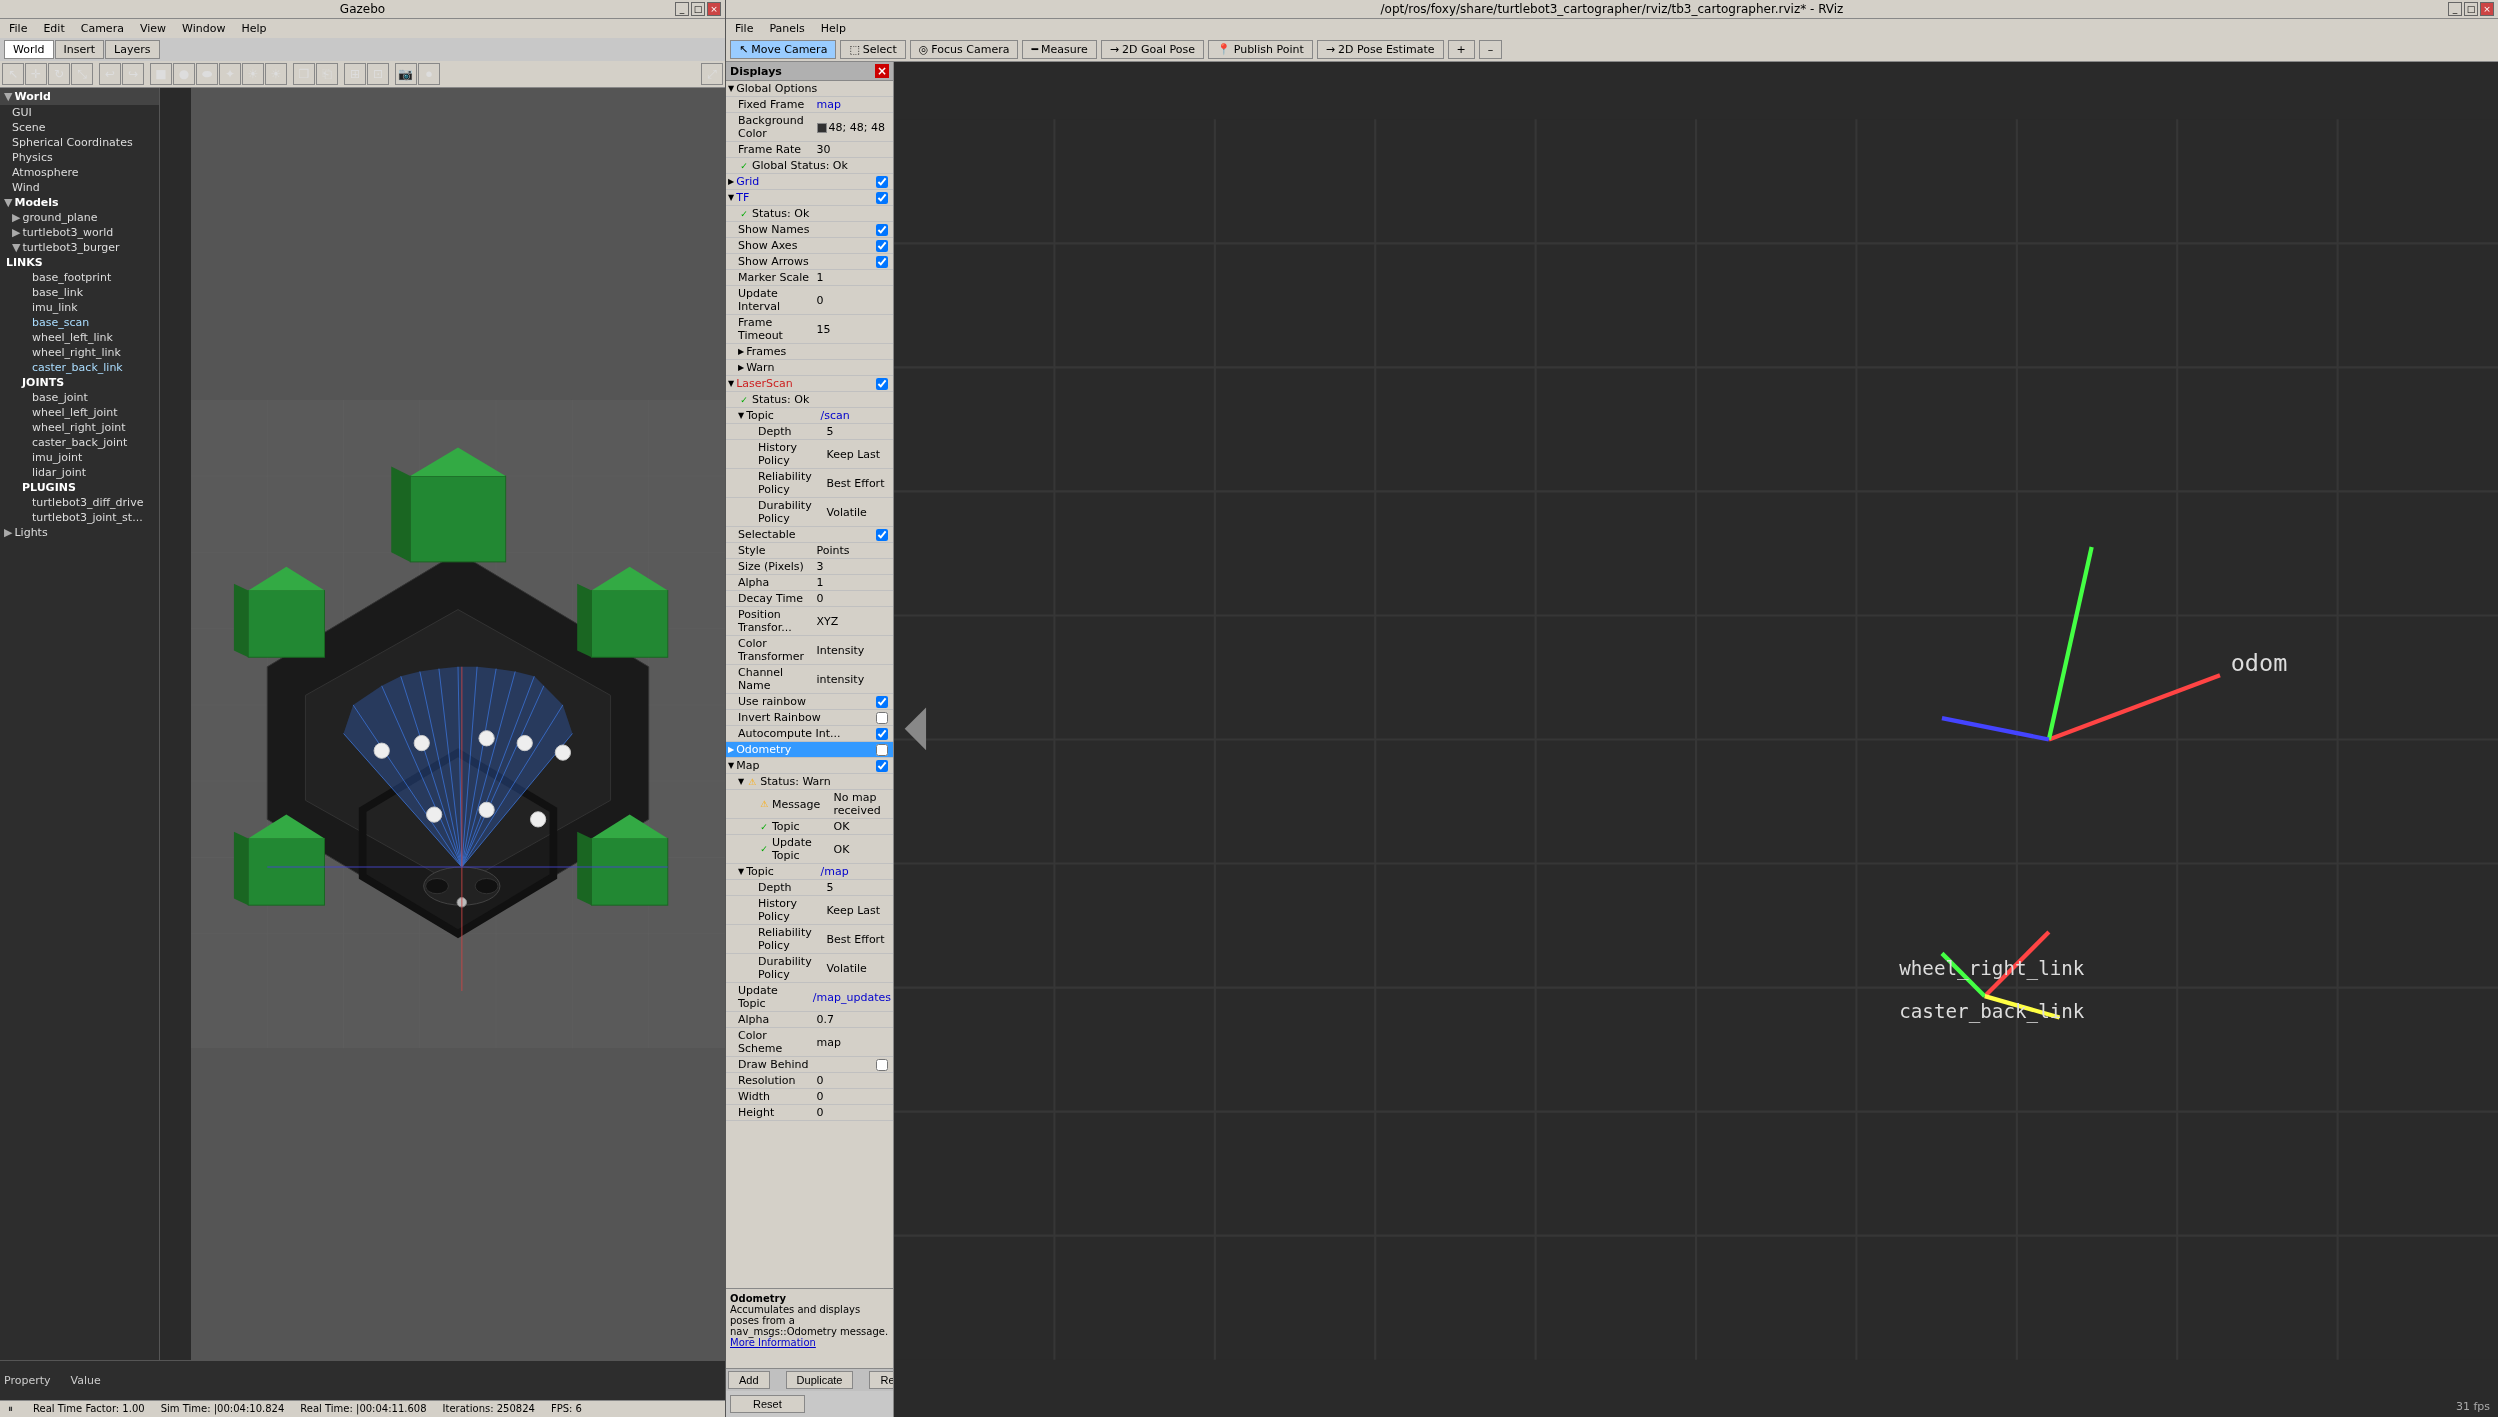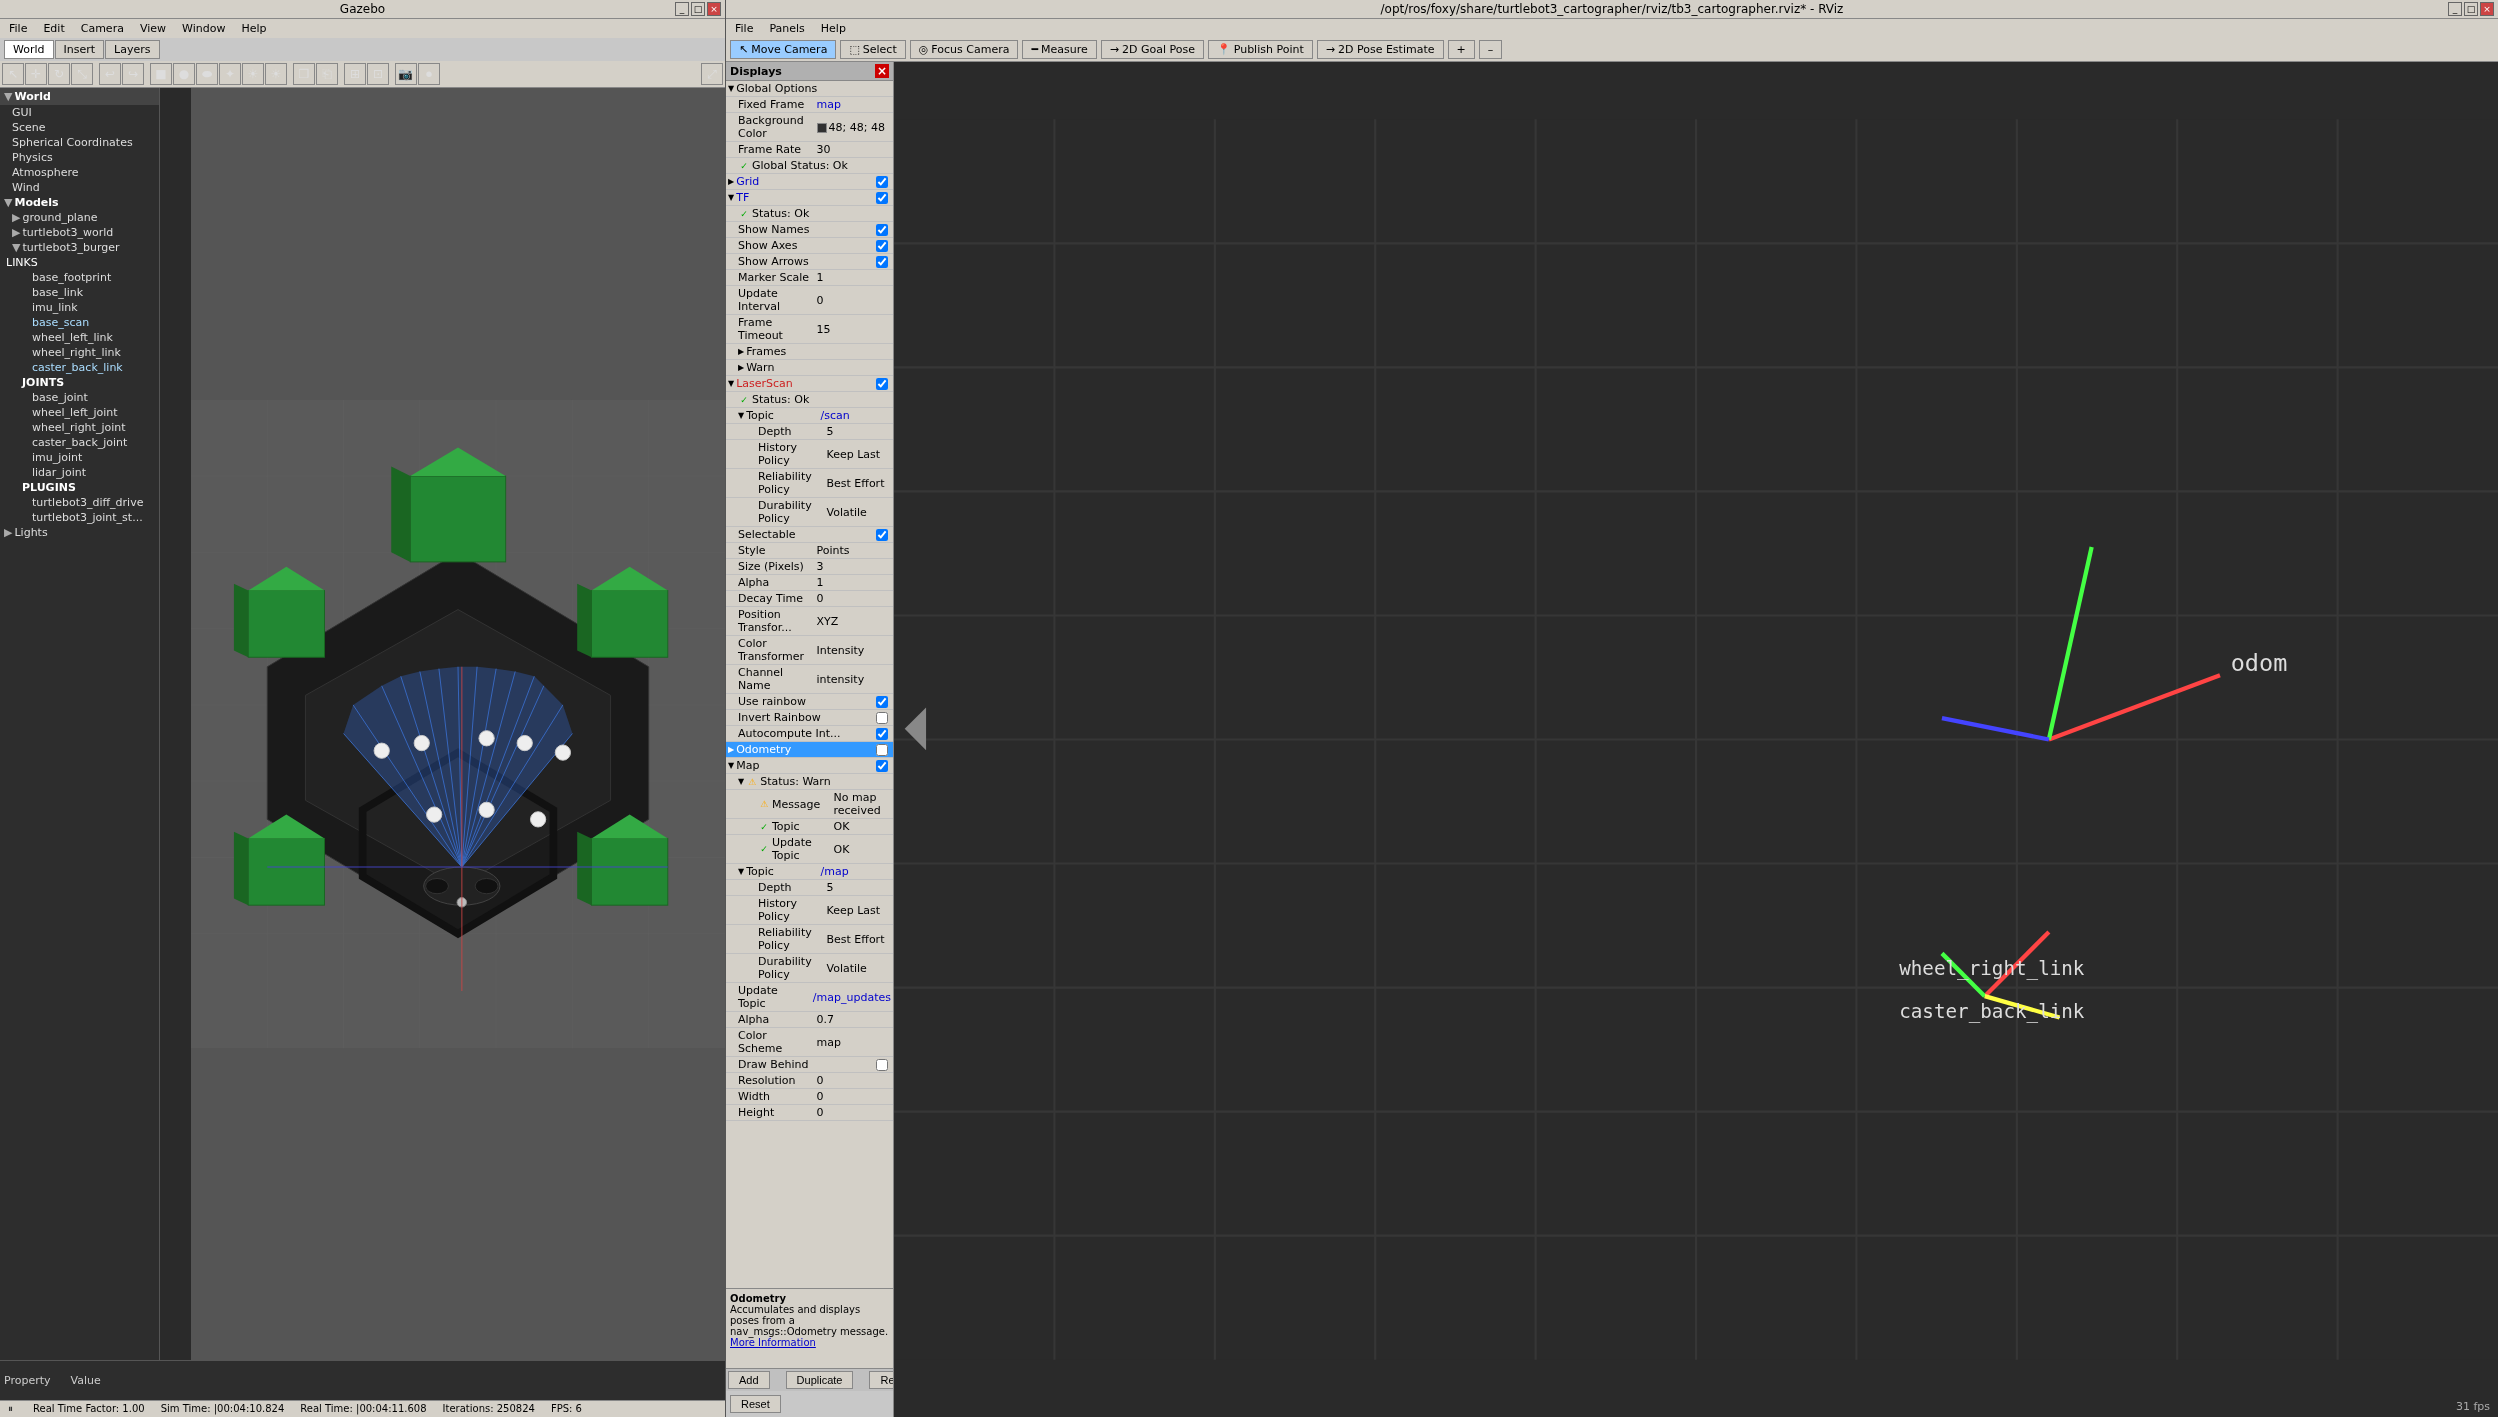--- a/index.html
+++ b/index.html
@@ -62,21 +62,21 @@
     .dt-check { width: 12px; height: 12px; margin-right: 3px; }
     .dt-icon { width: 12px; height: 12px; margin-right: 2px; display: inline-flex; align-items: center; justify-content: center; font-size: 9px; }
     .icon-ok { color: #00aa00; }
     .icon-warn { color: #ffaa00; }
     .expand-tri { font-size: 8px; margin-right: 2px; cursor: pointer; }
     
     
     .displays-info { height: 80px; background: #d4d0c8; border-top: 1px solid #888; padding: 4px; font-size: 10px; color: #000; overflow: hidden; }
     .displays-buttons { display: flex; gap: 16px; padding: 2px; background: #c0c0c0; border-top: 1px solid #888; }
     .disp-btn { padding: 2px 10px; border: 1px solid #888; background: #d4d0c8; color: #000; font-size: 11px; cursor: pointer; }
-    .reset-btn { padding: 2px 10px; border: 1px solid #888; background: #d4d0c8; color: #000; font-size: 11px; cursor: pointer; margin: 2px; }
+    .reset-btn { padding: 2px 22px; border: 1px solid #888; background: #d4d0c8; color: #000; font-size: 11px; cursor: pointer; margin: 2px; }
     
     
     .rviz-viewport { flex: 1; background: #2a2a2a; position: relative; overflow: hidden; }
     .rviz-fps { position: absolute; bottom: 4px; right: 8px; color: #aaa; font-size: 11px; }
     
     
     ::-webkit-scrollbar { width: 8px; }
     ::-webkit-scrollbar-track { background: #c8c8c8; }
     ::-webkit-scrollbar-thumb { background: #888; }
     
@@ -161,21 +161,21 @@
           </div>
           <div class="sidebar-item indent1">
             <span class="expand-arrow">▶</span>ground_plane
           </div>
           <div class="sidebar-item indent1">
             <span class="expand-arrow">▶</span>turtlebot3_world
           </div>
           <div class="sidebar-item indent1">
             <span class="expand-arrow">▼</span>turtlebot3_burger
           </div>
-          <div class="sidebar-item indent2" style="font-weight:normal; color:#fff;padding-left:6px;">LINKS</div>
+          <div class="sidebar-item indent2" style="font-weight:bold; color:#fff;padding-left:6px;">LINKS</div>
           <div class="sidebar-item indent3">base_footprint</div>
           <div class="sidebar-item indent3">base_link</div>
           <div class="sidebar-item indent3">imu_link</div>
           <div class="sidebar-item indent3 active-item">base_scan</div>
           <div class="sidebar-item indent3">wheel_left_link</div>
           <div class="sidebar-item indent3">wheel_right_link</div>
           <div class="sidebar-item indent3 active-item">caster_back_link</div>
           <div class="sidebar-item indent2" style="font-weight:bold; color:#fff;">JOINTS</div>
           <div class="sidebar-item indent3">base_joint</div>
           <div class="sidebar-item indent3">wheel_left_joint</div>

